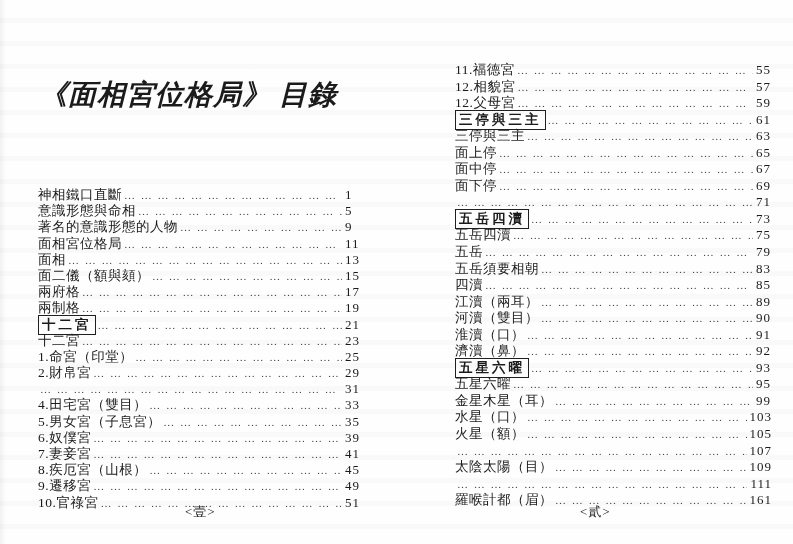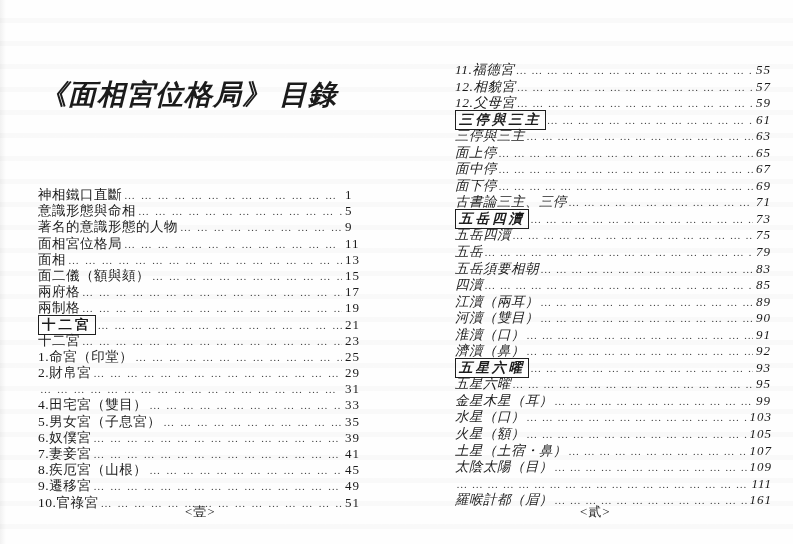--- a/index.html
+++ b/index.html
@@ -42,21 +42,21 @@
     letter-spacing: 1px;
     white-space: nowrap;
     font-style: italic;
   }
   .toc {
     position: absolute;
     display: flex;
     flex-direction: column;
   }
   .toc-left  { left: 38px;  top: 175px; width: 323px; }
-  .toc-right { left: 455px; top: 50px;  width: 317px; font-style: italic; }
+  .toc-right { left: 455px; top: 50px;  width: 317px; }
   .toc-row {
     display: flex;
     align-items: baseline;
     white-space: nowrap;
     font-size: 13.5px;
     height: 16.2px;
   }
   .toc-right .toc-row { height: 16.55px; }
   .lab { flex: none; letter-spacing: 0.5px; }
   .lab.boxed {
@@ -234,21 +234,20 @@
         <span class="lab">面中停</span>
         <span class="dots">… … … … … … … … … … … … … … … … … … … … … … … … … … … … … … … … … … … … … … … … </span>
         <span class="pg">67</span>
       </div>
       <div class="toc-row">
         <span class="lab">面下停</span>
         <span class="dots">… … … … … … … … … … … … … … … … … … … … … … … … … … … … … … … … … … … … … … … … </span>
         <span class="pg">69</span>
       </div>
       <div class="toc-row">
-        <span class="lab">古書論三主、三停</span>
         <span class="dots">… … … … … … … … … … … … … … … … … … … … … … … … … … … … … … … … … … … … … … … … </span>
         <span class="pg">71</span>
       </div>
       <div class="toc-row">
         <span class="lab boxed">五岳四瀆</span>
         <span class="dots">… … … … … … … … … … … … … … … … … … … … … … … … … … … … … … … … … … … … … … … … </span>
         <span class="pg">73</span>
       </div>
       <div class="toc-row">
         <span class="lab">五岳四瀆</span>
@@ -309,21 +308,20 @@
         <span class="lab">水星（口）</span>
         <span class="dots">… … … … … … … … … … … … … … … … … … … … … … … … … … … … … … … … … … … … … … … … </span>
         <span class="pg">103</span>
       </div>
       <div class="toc-row">
         <span class="lab">火星（額）</span>
         <span class="dots">… … … … … … … … … … … … … … … … … … … … … … … … … … … … … … … … … … … … … … … … </span>
         <span class="pg">105</span>
       </div>
       <div class="toc-row">
-        <span class="lab">土星（土宿・鼻）</span>
         <span class="dots">… … … … … … … … … … … … … … … … … … … … … … … … … … … … … … … … … … … … … … … … </span>
         <span class="pg">107</span>
       </div>
       <div class="toc-row">
         <span class="lab">太陰太陽（目）</span>
         <span class="dots">… … … … … … … … … … … … … … … … … … … … … … … … … … … … … … … … … … … … … … … … </span>
         <span class="pg">109</span>
       </div>
       <div class="toc-row">
         <span class="dots">… … … … … … … … … … … … … … … … … … … … … … … … … … … … … … … … … … … … … … … … </span>

